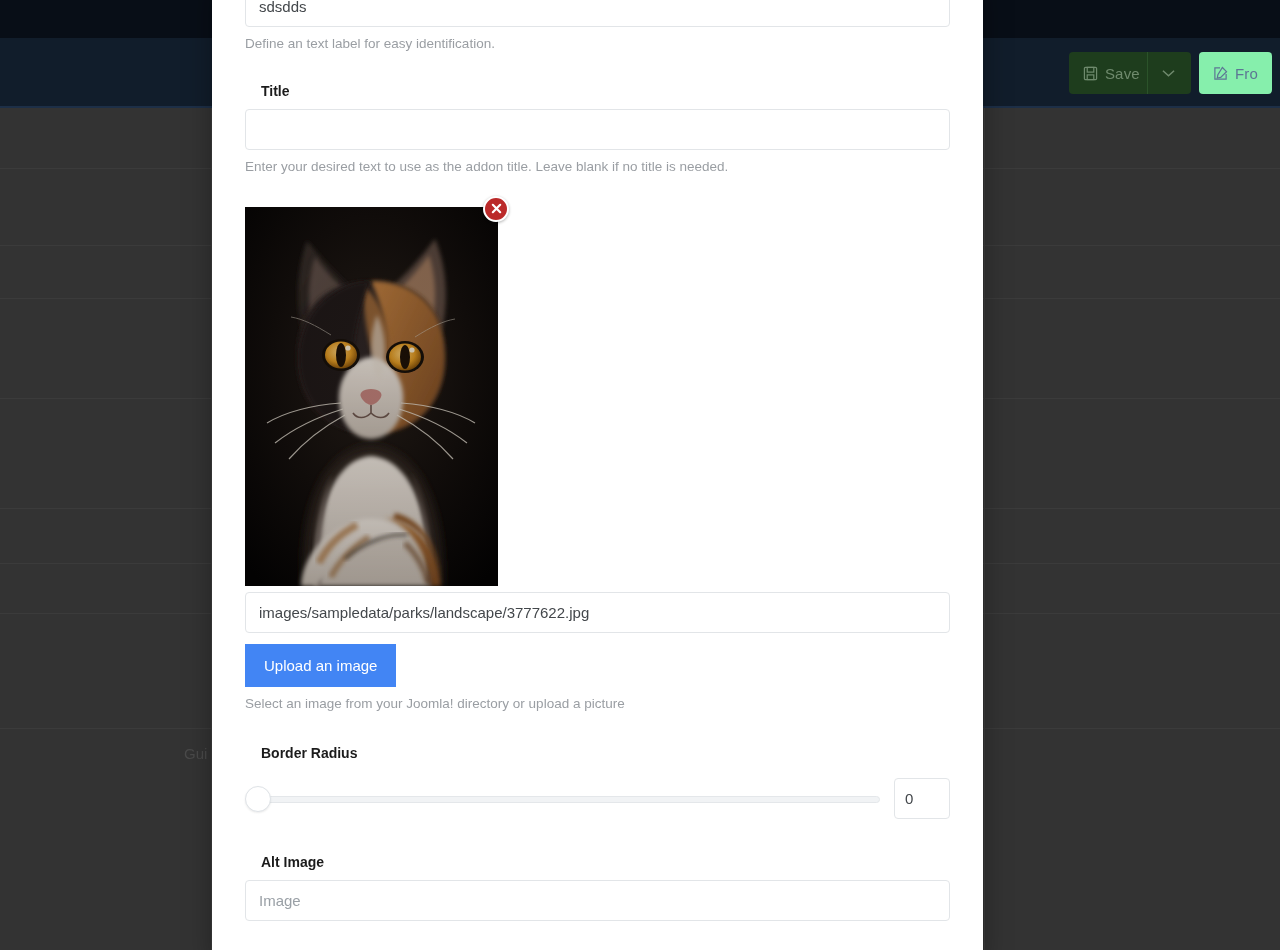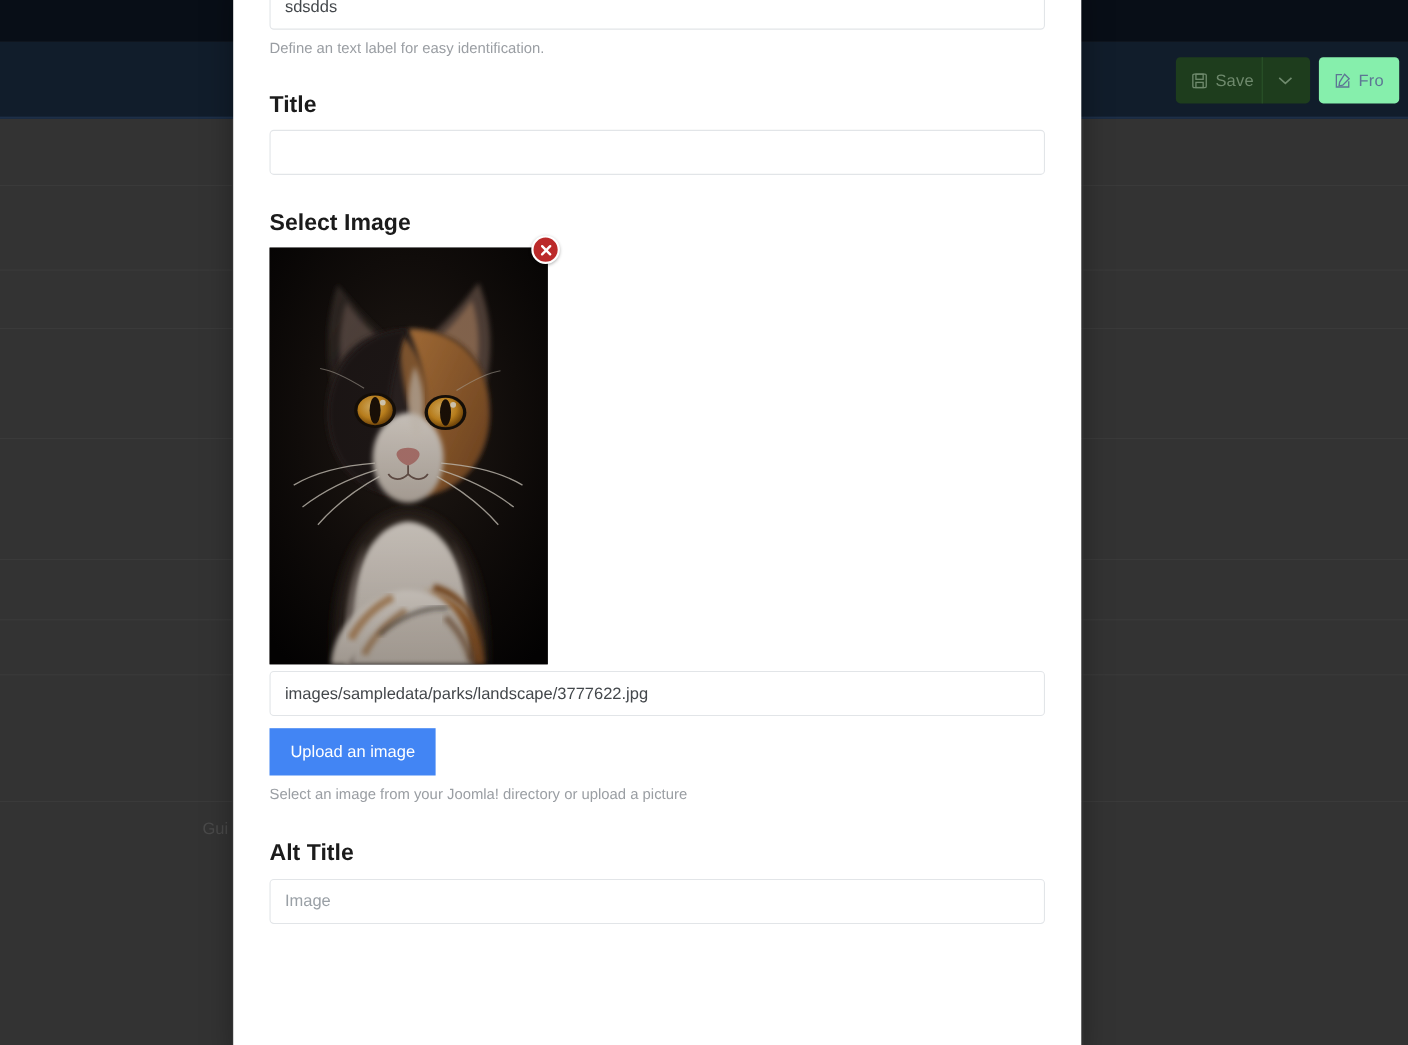--- a/index.html
+++ b/index.html
@@ -68,22 +68,22 @@
     position: absolute; left: 212px; top: -14px;
     width: 771px; height: 978px;
     background: #ffffff;
     box-shadow: 0 0 26px rgba(0,0,0,.34);
   }
   .modal-body {
     padding: 0 33px;
   }
 
   .fld-label {
-    font-size: 21px; font-weight: bold; color: #1b1b1b;
-    margin: 0 0 9px 0; line-height: 1.3;
+    font-size: 14px; font-weight: bold; color: #1b1b1b;
+    margin: 0 0 9px 16px; line-height: 1.3;
   }
   .fld-input {
     width: 100%; height: 41px;
     border: 1px solid #e2e5e8; border-radius: 4px;
     background: #fff; color: #43474b;
     font-family: "Liberation Sans", sans-serif;
     font-size: 15px; padding: 0 13px;
     outline: none;
   }
   .fld-input::placeholder { color: #9aa0a6; }
@@ -196,24 +196,24 @@
   <div class="modal-body">
 
     <div class="fld-group" style="margin-bottom:28px">
       <input class="fld-input" type="text" value="sdsdds" style="">
       <p class="fld-help">Define an text label for easy identification.</p>
     </div>
 
     <div class="fld-group">
       <div class="fld-label">Title</div>
       <input class="fld-input" type="text" value="" style="">
+      <p class="fld-help">Enter your desired text to use as the addon title. Leave blank if no title is needed.</p>
     </div>
 
     <div class="fld-group">
-      <div class="fld-label">Select Image</div>
 
       <div class="img-wrap">
         <div class="img-frame">
           
           <svg width="253" height="379" viewBox="0 0 253 379">
             <defs>
               <radialGradient id="bgv" cx="50%" cy="42%" r="72%">
                 <stop offset="0%" stop-color="#211a15"></stop>
                 <stop offset="55%" stop-color="#100c0a"></stop>
                 <stop offset="100%" stop-color="#030202"></stop>
@@ -315,20 +315,30 @@
         </div>
       </div>
 
       <input class="fld-input path-input" type="text" value="images/sampledata/parks/landscape/3777622.jpg" style="">
 
       <button class="btn-upload" type="button">Upload an image</button>
 
       <p class="fld-help">Select an image from your Joomla! directory or upload a picture</p>
     </div>
 
+    <div class="fld-group" style="margin-bottom:34px">
+      <div class="fld-label">Border Radius</div>
+      <div class="slider-row">
+        <div class="slider-area">
+          <div class="slider-track"></div>
+          <div class="slider-thumb"></div>
+        </div>
+        <input class="slider-value" type="text" value="0" style="">
+      </div>
+    </div>
 
     <div class="fld-group">
-      <div class="fld-label">Alt Title</div>
+      <div class="fld-label">Alt Image</div>
       <input class="fld-input" type="text" placeholder="Image" style="">
     </div>
 
   </div>
 </div>
 
 </body></html>

